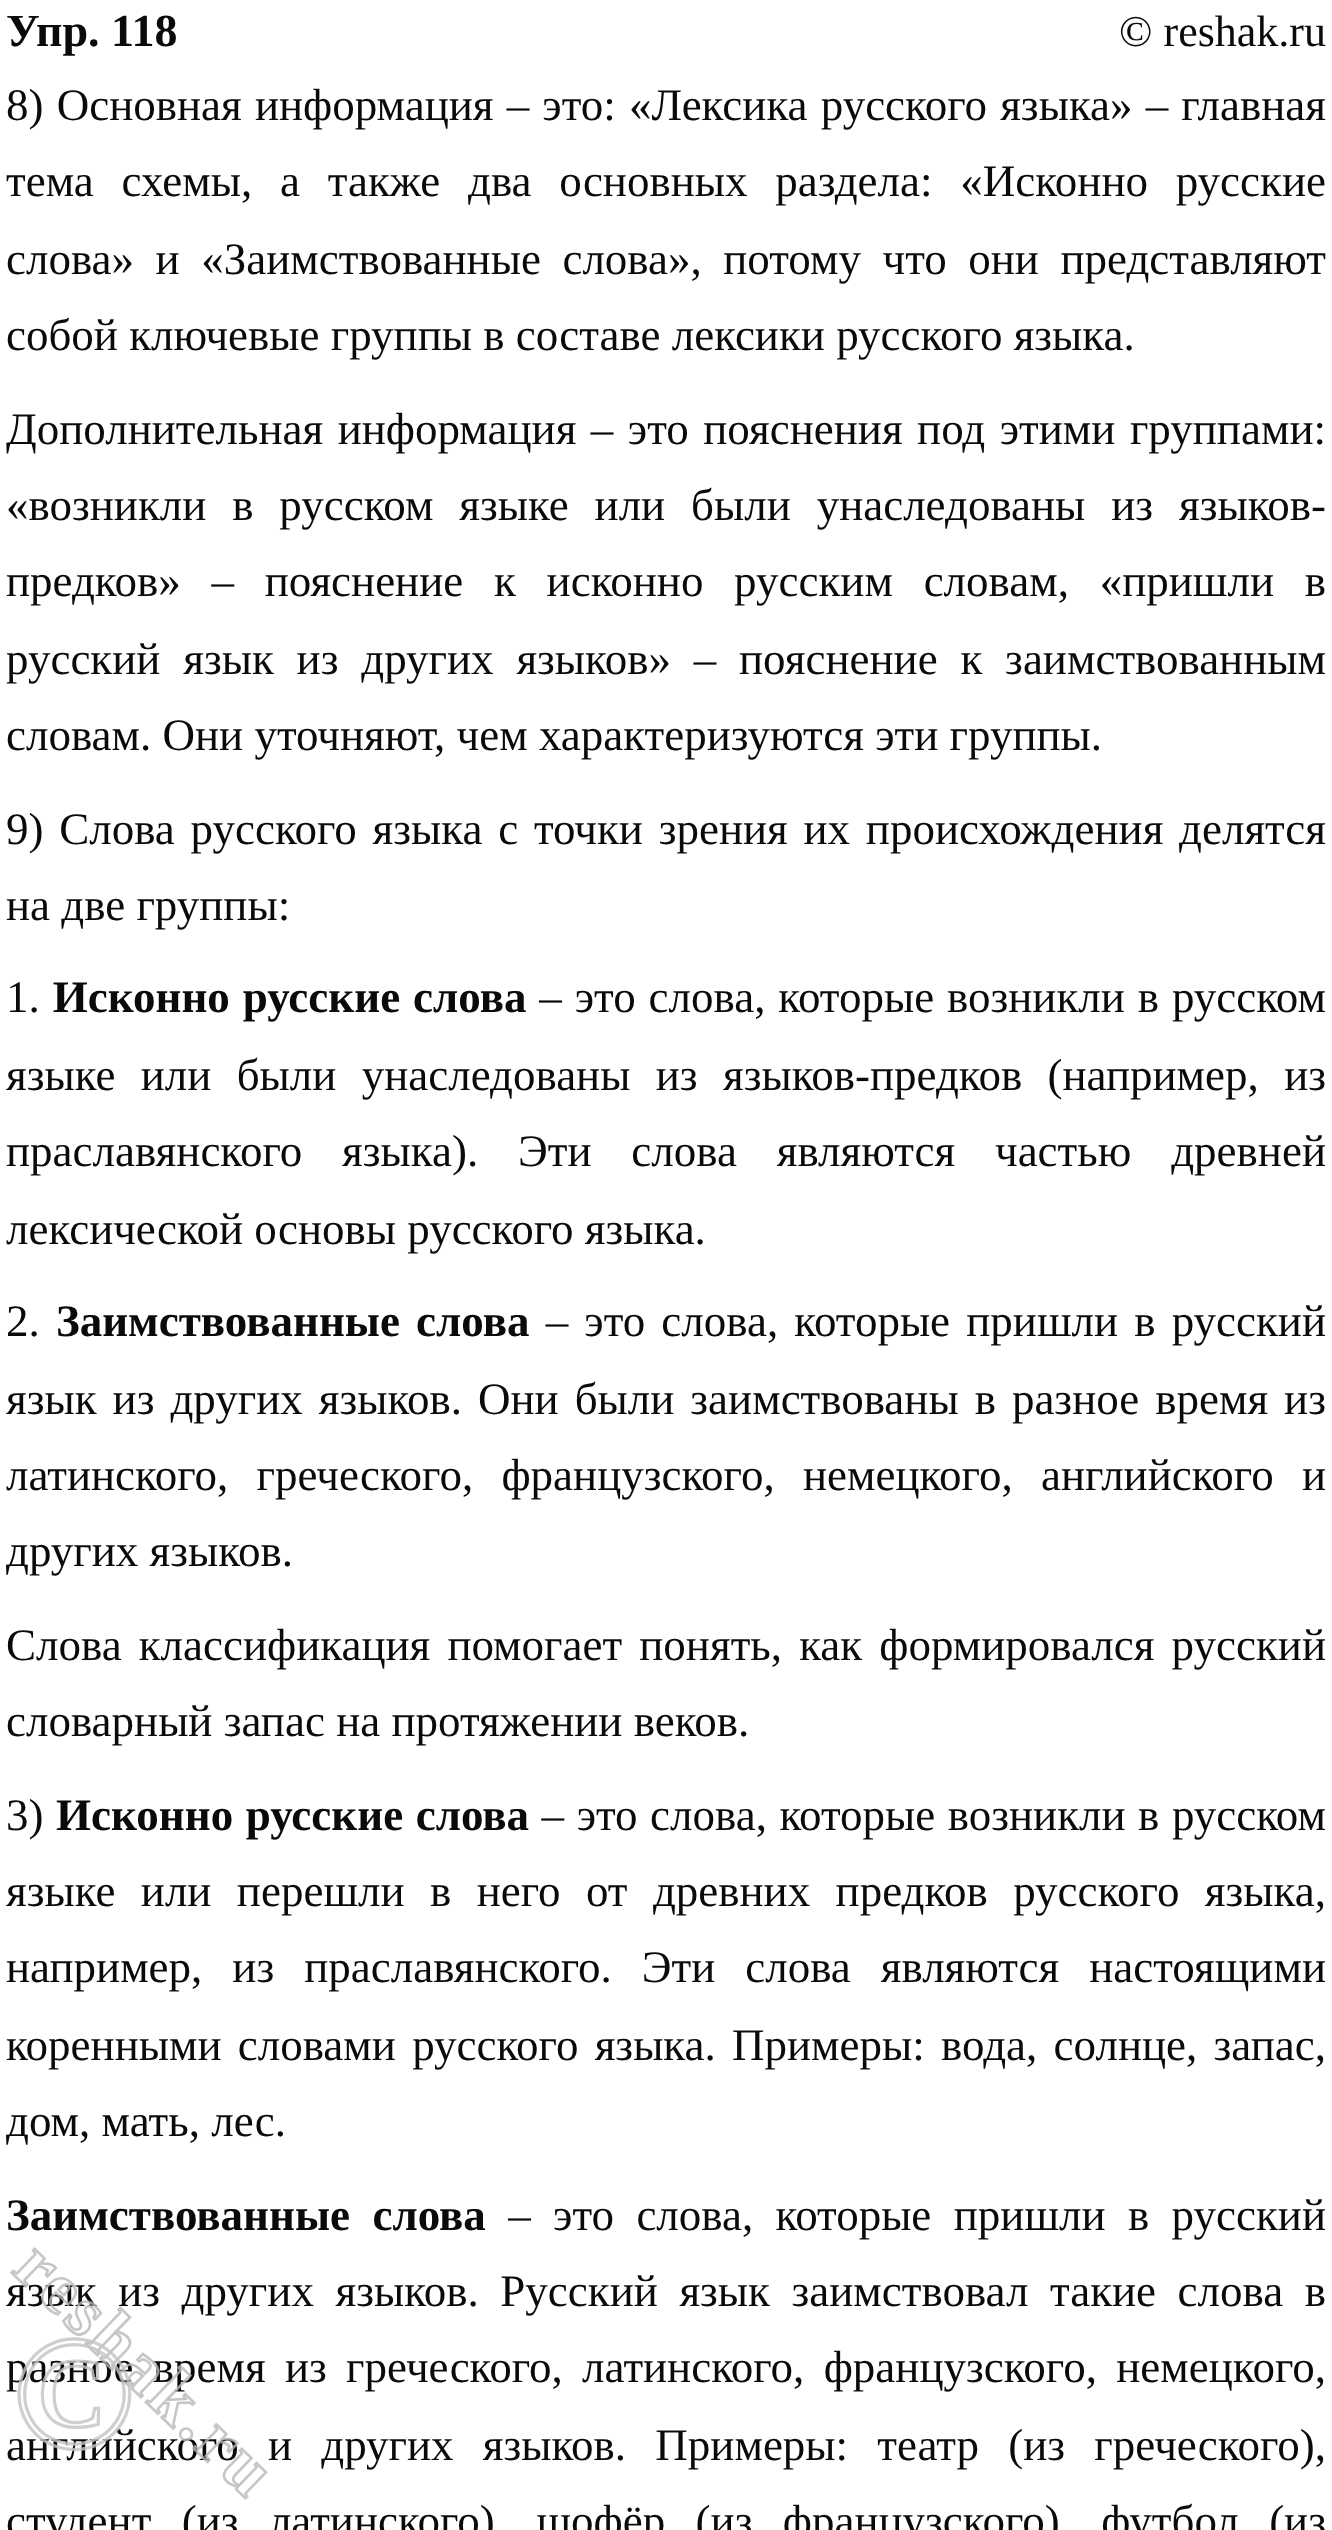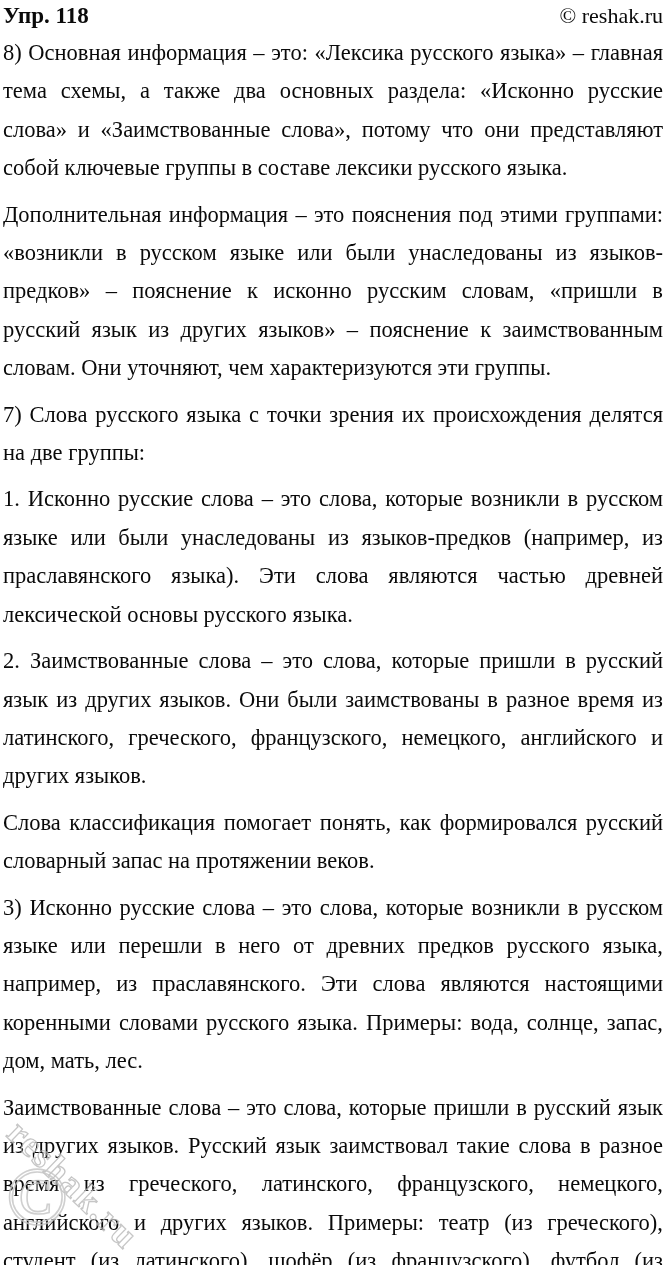--- a/index.html
+++ b/index.html
@@ -39,21 +39,21 @@
     line-height: 28px;
     margin-left: 12px;
   }
   .answer-text p {
     font-size: 22.5px;
     line-height: 38.4px;
     text-align: justify;
     margin: 0 0 8px 0;
   }
   .answer-text p b {
-    font-weight: normal;
+    font-weight: bold;
   }
   
   .watermark {
     position: absolute;
     left: 0;
     top: 1100px;
     width: 260px;
     height: 165px;
     pointer-events: none;
     opacity: 0.8;
@@ -88,21 +88,21 @@
 <div class="page">
 
   <header class="page-header">
     <div class="exercise-title">Упр. 118</div>
     <div class="copyright-label">© reshak.ru</div>
   </header>
 
   <main class="answer-text" id="answer-text">
       <p><span>8) Основная информация – это: «Лексика русского языка» – главная тема схемы, а также два основных раздела: «Исконно русские слова» и «Заимствованные слова», потому что они представляют собой ключевые группы в составе лексики русского языка.</span></p>
       <p><span>Дополнительная информация – это пояснения под этими группами: «возникли в русском языке или были унаследованы из языков-предков» – пояснение к исконно русским словам, «пришли в русский язык из других языков» – пояснение к заимствованным словам. Они уточняют, чем характеризуются эти группы.</span></p>
-      <p><span>7) Слова русского языка с точки зрения их происхождения делятся на две группы:</span></p>
+      <p><span>9) Слова русского языка с точки зрения их происхождения делятся на две группы:</span></p>
       <p><span>1. </span><b>Исконно русские слова</b><span> – это слова, которые возникли в русском языке или были унаследованы из языков-предков (например, из праславянского языка). Эти слова являются частью древней лексической основы русского языка.</span></p>
       <p><span>2. </span><b>Заимствованные слова</b><span> – это слова, которые пришли в русский язык из других языков. Они были заимствованы в разное время из латинского, греческого, французского, немецкого, английского и других языков.</span></p>
       <p><span>Слова классификация помогает понять, как формировался русский словарный запас на протяжении веков.</span></p>
       <p><span>3) </span><b>Исконно русские слова</b><span> – это слова, которые возникли в русском языке или перешли в него от древних предков русского языка, например, из праславянского. Эти слова являются настоящими коренными словами русского языка. Примеры: вода, солнце, запас, дом, мать, лес.</span></p>
       <p><b>Заимствованные слова</b><span> – это слова, которые пришли в русский язык из других языков. Русский язык заимствовал такие слова в разное время из греческого, латинского, французского, немецкого, английского и других языков. Примеры: театр (из греческого), студент (из латинского), шофёр (из французского), футбол (из английского).</span></p>
     </main>
 
   <div class="watermark">
     <span class="wm-copy">©</span>
     <span class="wm-text">reshak.ru</span>

